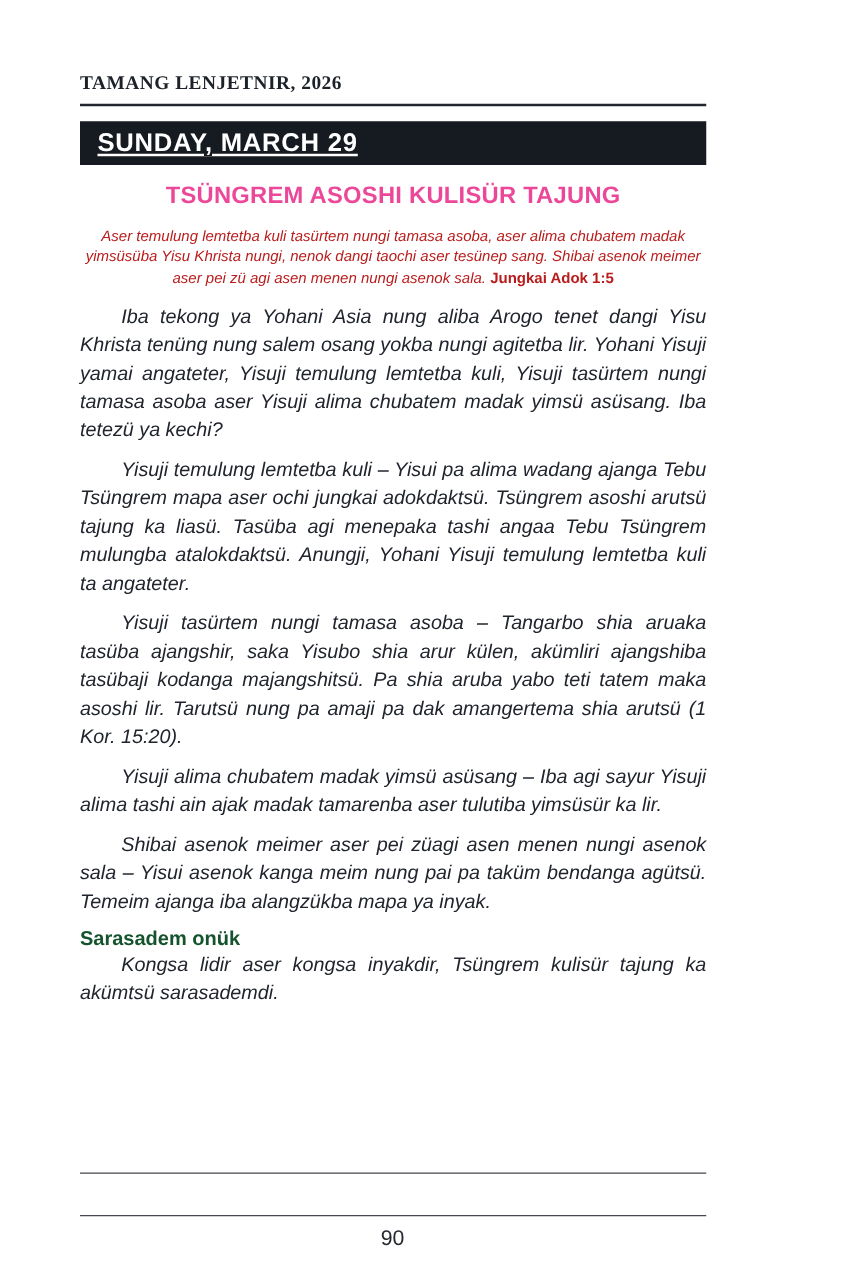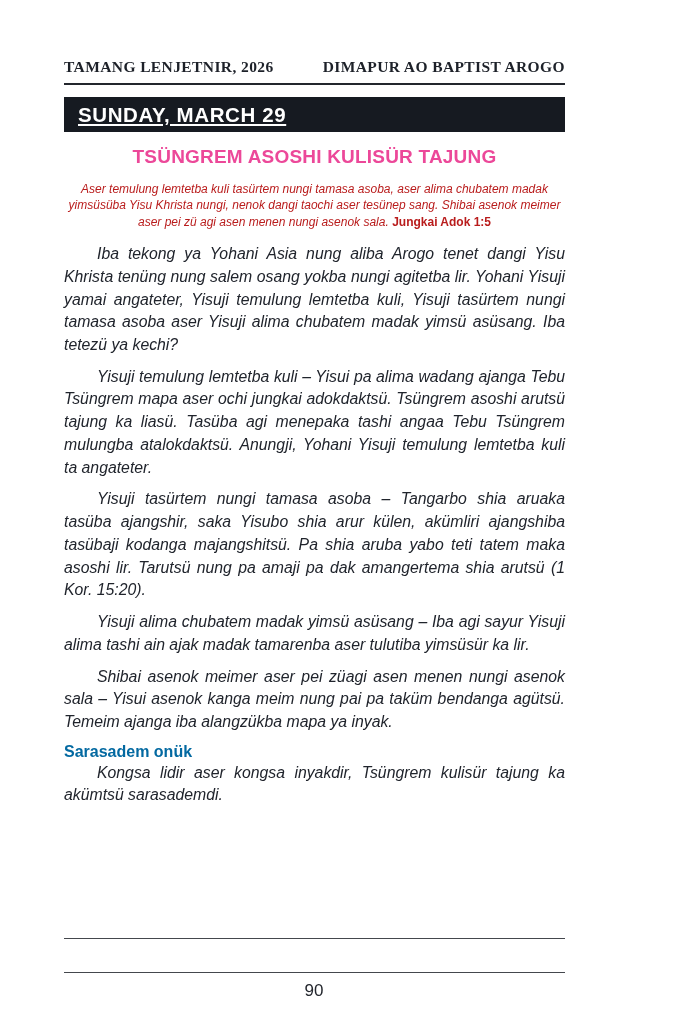--- a/index.html
+++ b/index.html
@@ -75,21 +75,21 @@
     line-height: 1.44;
     text-indent: 33px;
     color: #20242c;
     font-style: italic;
   }
   .body-copy { margin-top: 13px; }
   .section-heading {
     margin: 2px 0 1px 0;
     font-weight: bold;
     font-size: 16px;
-    color: #0369a1;
+    color: #14532d;
   }
   .closing-note {
     margin-top: 13px;
     font-weight: bold;
     font-size: 15px;
     line-height: 1.45;
     text-align: justify;
     color: #1d2129;
   }
   
@@ -112,21 +112,20 @@
     color: #24272e;
   }
 </style>
 </head>
 <body>
 
 <div class="page">
 
   <div class="running-header">
     <span>TAMANG LENJETNIR, 2026</span>
-    <span>DIMAPUR AO BAPTIST AROGO</span>
   </div>
 
   <div class="date-banner">
     <span>SUNDAY, MARCH 29</span>
   </div>
 
   <h1 class="article-title">TSÜNGREM ASOSHI KULISÜR TAJUNG</h1>
 
   <p class="verse"><span>Aser temulung lemtetba kuli tasürtem nungi tamasa asoba, aser alima chubatem madak yimsüsüba Yisu Khrista nungi, nenok dangi taochi aser tesünep sang. Shibai asenok meimer aser pei zü agi asen menen nungi asenok sala. </span><span class="ref">Jungkai Adok 1:5</span></p>
 

